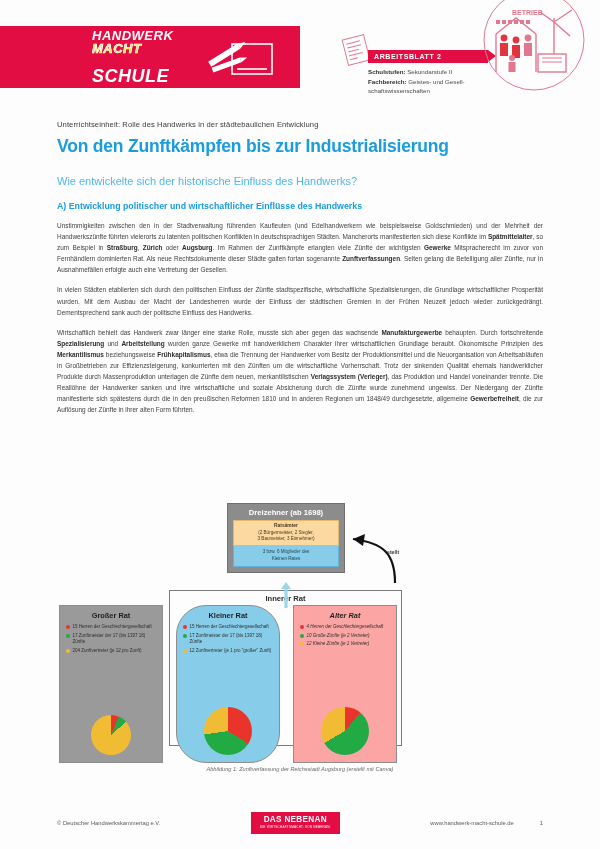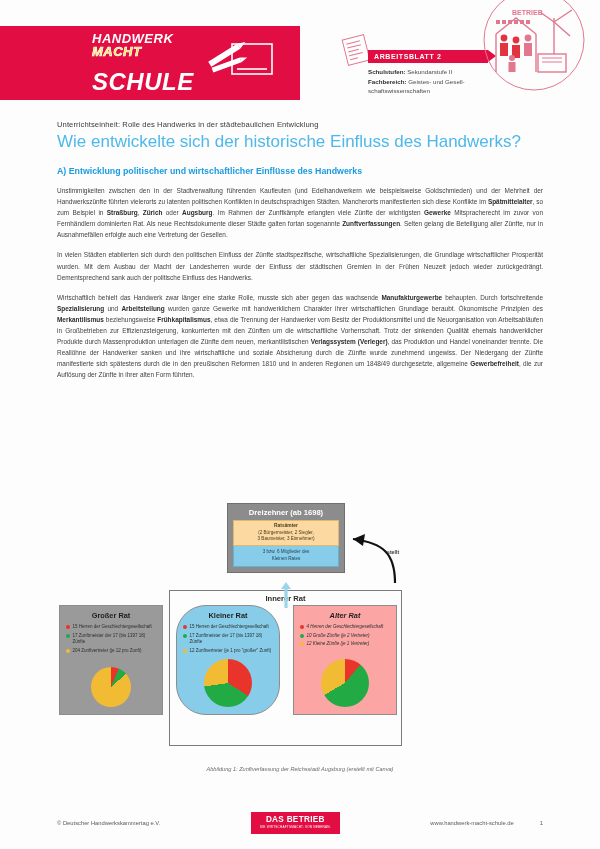--- a/index.html
+++ b/index.html
@@ -25,21 +25,21 @@
   
   .header {
     position: relative;
     height: 110px;
   }
   .logo-block {
     position: absolute;
     left: 0;
     top: 26px;
     width: 300px;
-    height: 74px;
+    height: 62px;
     background: #e20d43;
     display: flex;
     align-items: center;
     padding-left: 92px;
     box-sizing: border-box;
   }
   .logo-words {
     display: flex;
     flex-direction: column;
     line-height: 1.0;
@@ -49,21 +49,21 @@
     letter-spacing: 0.5px;
   }
   .logo-words span { display: block; }
   .logo-l1 { font-size: 13px; }
   .logo-l2 {
     font-size: 13px;
     color: #fde047;
     -webkit-text-stroke: 0.6px #ffffff;
     text-shadow: 0 0 0 #ffffff;
   }
-  .logo-l3 { font-size: 24px; margin-top: 12px; }
+  .logo-l3 { font-size: 18px; margin-top: 12px; }
   .logo-mark {
     position: absolute;
     left: 206px;
     top: 14px;
     width: 68px;
     height: 40px;
   }
 
   .arbeitsblatt-wrap {
     position: absolute;
@@ -128,23 +128,23 @@
     letter-spacing: 0.1px;
   }
   .title {
     font-size: 17.5px;
     font-weight: bold;
     color: #1a9ce0;
     margin-top: 7px;
     letter-spacing: -0.2px;
   }
   .subtitle {
-    font-size: 17px;
+    font-size: 11px;
     color: #4fb8ea;
-    margin-top: 3px;
+    margin-top: 18px;
   }
   .section-head {
     font-size: 8.8px;
     font-weight: bold;
     color: #1a9ce0;
     margin-top: 14px;
   }
 
   
   .para {
@@ -243,21 +243,21 @@
     font-size: 7.6px;
     font-weight: bold;
     color: #2b2b2b;
     padding-top: 3px;
   }
 
   .card {
     position: absolute;
     top: 108px;
     width: 104px;
-    height: 110px;
+    height: 158px;
     border: 1px solid #8d8d8d;
     box-sizing: border-box;
     padding: 5px 6px;
   }
   .card-grosser { left: 2px; background: #9a9a9a; }
   .card-kleiner { left: 119px; background: #87cdea; border-radius: 30px; }
   .card-alter   { left: 236px; background: #fca5a5; font-style: italic; }
 
   .card-title {
     text-align: center;
@@ -401,20 +401,21 @@
       <line x1="60" y1="74" x2="80" y2="74" stroke="#e2788f" stroke-width="1"></line>
       <line x1="72" y1="30" x2="72" y2="66" stroke="#e2788f" stroke-width="1.4"></line>
       <line x1="72" y1="34" x2="90" y2="22" stroke="#e2788f" stroke-width="1.4"></line>
       <line x1="72" y1="34" x2="88" y2="48" stroke="#e2788f" stroke-width="1.4"></line>
       <line x1="72" y1="34" x2="58" y2="24" stroke="#e2788f" stroke-width="1.4"></line>
     </svg>
   </div>
 
   <div class="content">
     <div class="kicker">Unterrichtseinheit: Rolle des Handwerks in der städtebaulichen Entwicklung</div>
+    <div class="title">Von den Zunftkämpfen bis zur Industrialisierung</div>
     <div class="subtitle">Wie entwickelte sich der historische Einfluss des Handwerks?</div>
     <div class="section-head">A) Entwicklung politischer und wirtschaftlicher Einflüsse des Handwerks</div>
 
     <div class="para">
       Unstimmigkeiten zwischen den in der Stadtverwaltung führenden Kaufleuten (und Edelhandwerkern wie beispielsweise Goldschmieden) und der Mehrheit der Handwerkszünfte führten vielerorts zu latenten politischen Konflikten in deutschsprachigen Städten. Mancherorts manifestierten sich diese Konflikte im <b>Spätmittelalter</b>, so zum Beispiel in <b>Straßburg</b>, <b>Zürich</b> oder <b>Augsburg</b>. Im Rahmen der Zunftkämpfe erlangten viele Zünfte der wichtigsten <b>Gewerke</b> Mitspracherecht im zuvor von Fernhändlern dominierten Rat. Als neue Rechtsdokumente dieser Städte galten fortan sogenannte <b>Zunftverfassungen</b>. Selten gelang die Beteiligung aller Zünfte, nur in Ausnahmefällen erfolgte auch eine Vertretung der Gesellen.
     </div>
 
     <div class="para">In vielen Städten etablierten sich durch den politischen Einfluss der Zünfte stadtspezifische, wirtschaftliche Spezialisierungen, die Grundlage wirtschaftlicher Prosperität wurden. Mit dem Ausbau der Macht der Landesherren wurde der Einfluss der städtischen Gremien in der Frühen Neuzeit jedoch wieder zurückgedrängt. Dementsprechend sank auch der politische Einfluss des Handwerks.</div>
 
     <div class="para">
@@ -504,21 +505,21 @@
         <div class="pie pie-lg" style="background: conic-gradient(rgb(232, 52, 42) 0deg, rgb(232, 52, 42) 40deg, rgb(34, 170, 68) 40deg, rgb(34, 170, 68) 240deg, rgb(242, 187, 52) 240deg, rgb(242, 187, 52) 360deg);"></div>
       </div>
 
     </div>
     <div class="caption">Abbildung 1: Zunftverfassung der Reichsstadt Augsburg (erstellt mit Canva)</div>
   </div>
 
   <div class="footer">
     <div class="footer-left">© Deutscher Handwerkskammertag e.V.</div>
     <div class="footer-logo">
-      <div class="fl-1">DAS BETRIEB</div>
+      <div class="fl-1">DAS NEBENAN</div>
       <div class="fl-2">DIE WIRTSCHAFTSMACHT. VON NEBENAN.</div>
     </div>
     <div class="footer-right">
       <span>www.handwerk-macht-schule.de</span>
       <span class="footer-page">1</span>
     </div>
   </div>
 
 </div>
 

